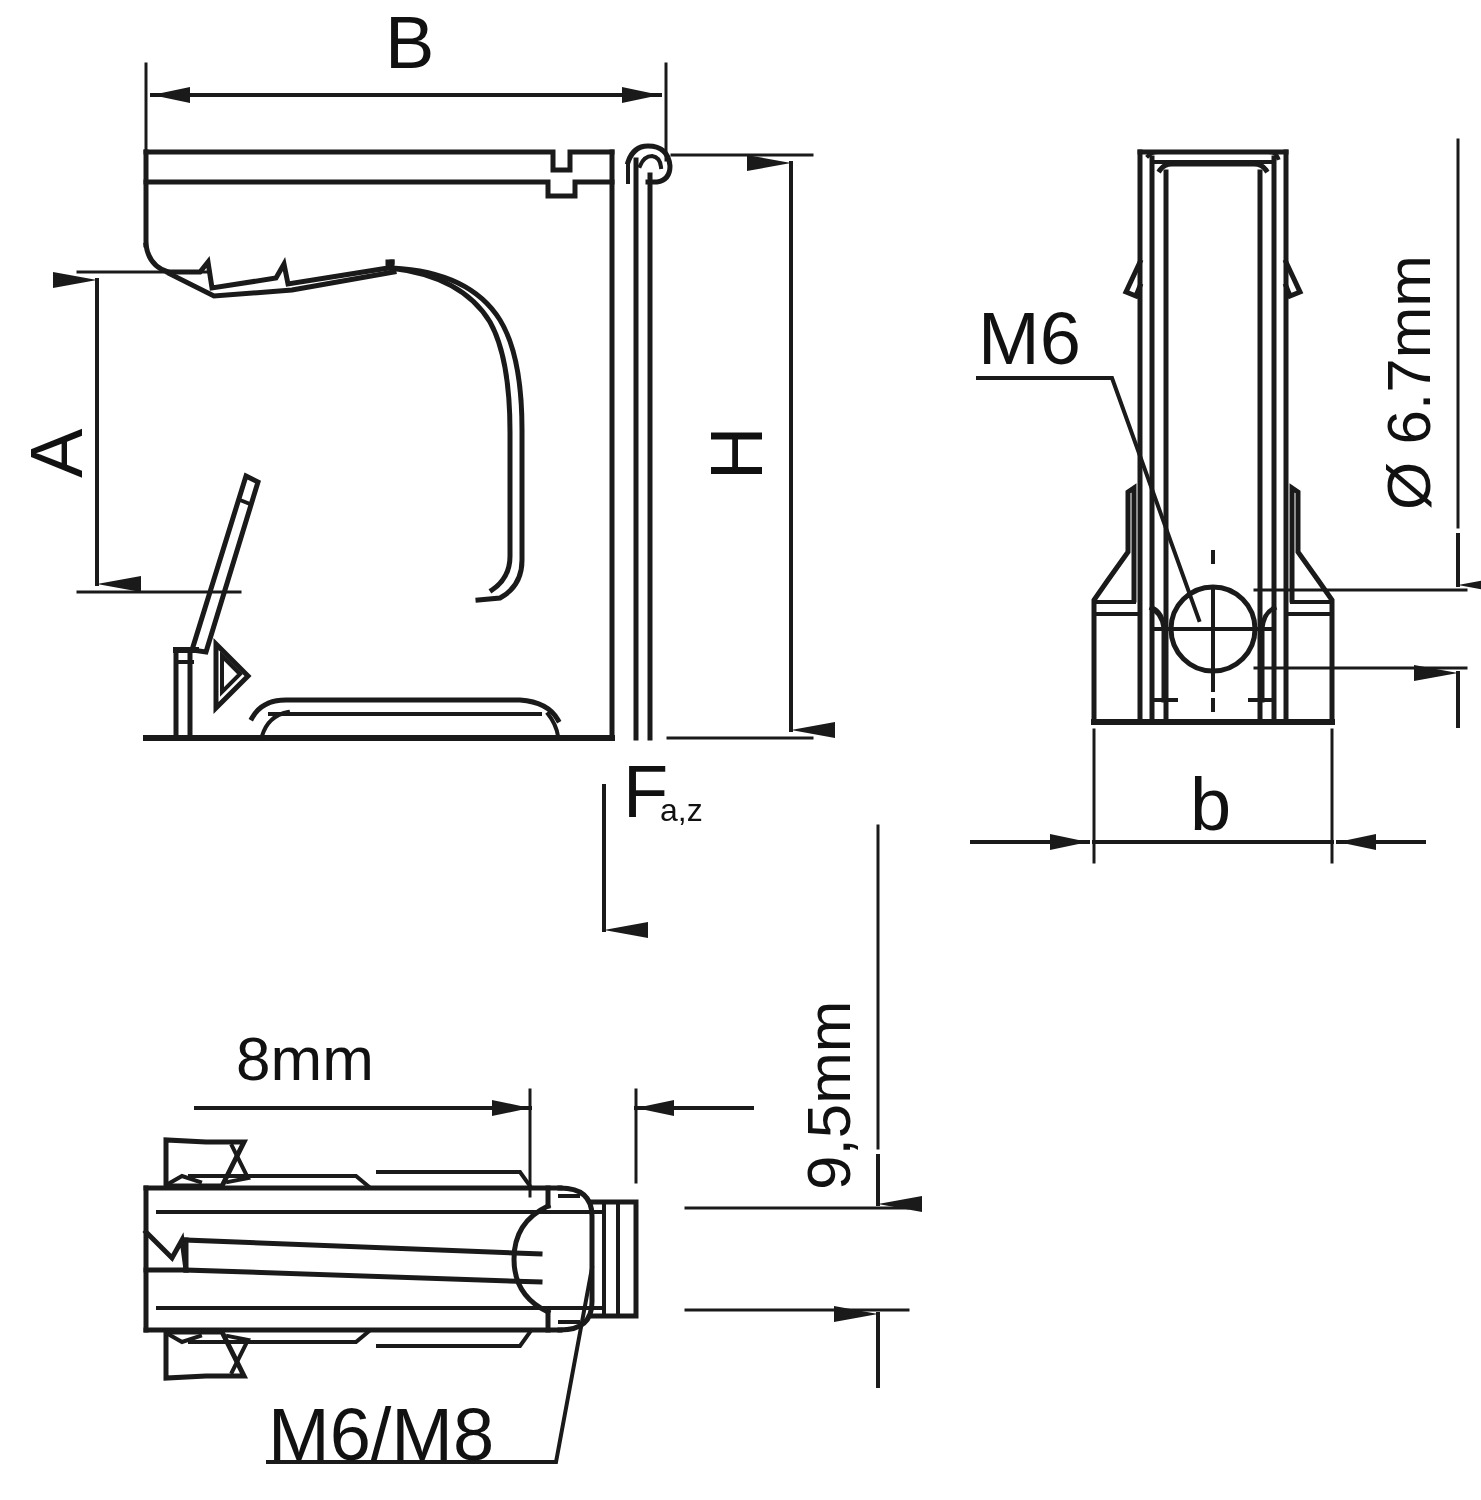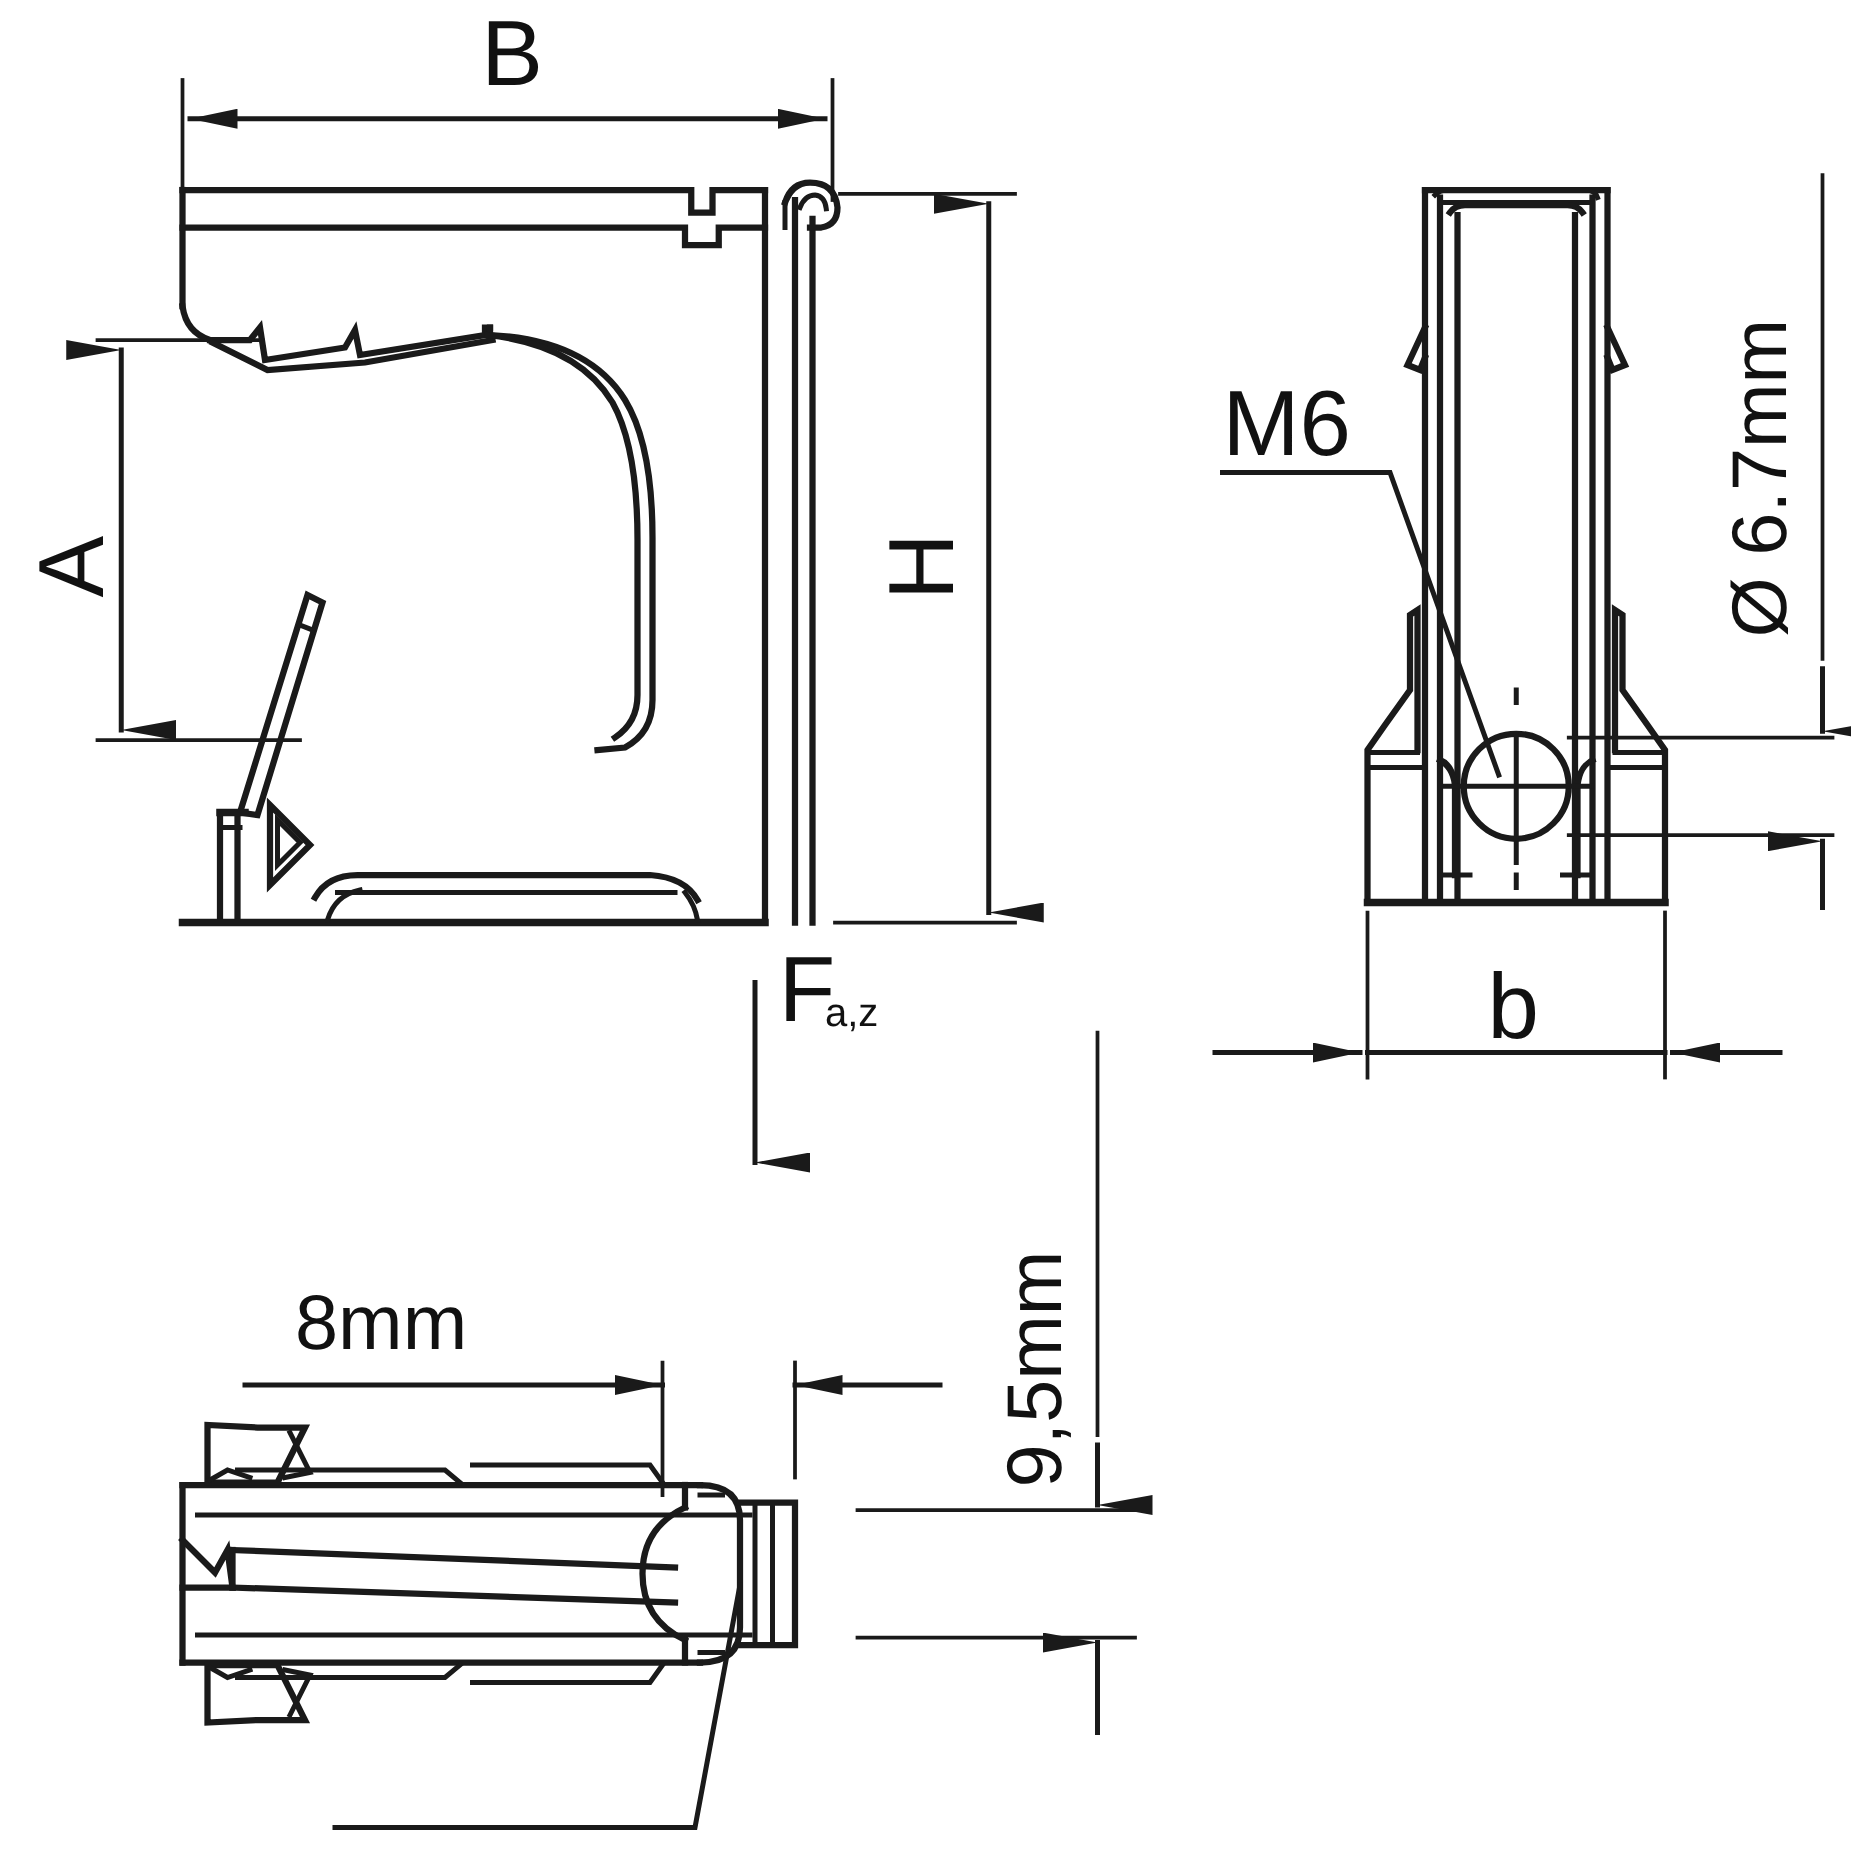--- a/index.html
+++ b/index.html
@@ -212,14 +212,15 @@
   <div class="lbl big" style="left:978px;top:302px;text-align:right;">M6</div>
 
   <div class="lbl dim rot90" style="left:1378px;top:510px;">Ø 6.7mm</div>
 
   <div class="lbl big" style="left:1190px;top:768px;">b</div>
 
   <div class="lbl dim rot90" style="left:798px;top:1190px;">9,5mm</div>
 
   <div class="lbl dim" style="left:236px;top:1028px;">8mm</div>
 
+  <div class="lbl big" style="left:268px;top:1398px;">M6/M8</div>
 
 </div>
 
 </body></html>

